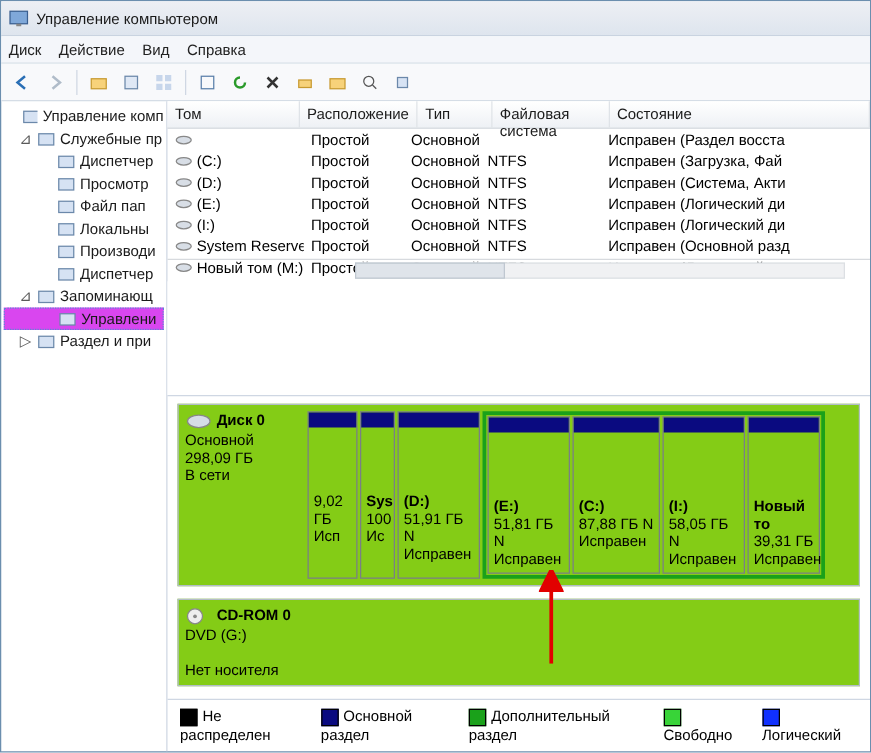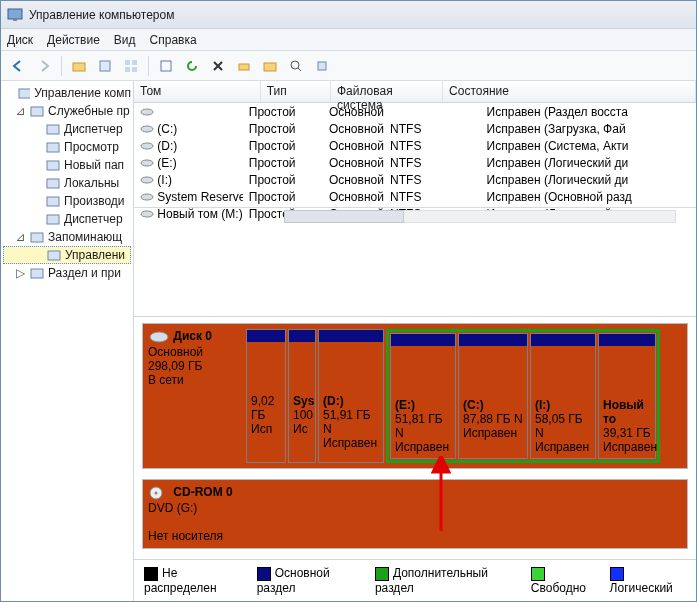--- a/index.html
+++ b/index.html
@@ -9,37 +9,37 @@
 .titlebar .ticon { width: 16px; height: 16px; margin-right: 6px; }
 .title { color: #1a1a1a; }
 .menubar { height: 22px; display: flex; align-items: center; padding: 0 6px; gap: 14px; background: #f4f6fa; border-bottom: 1px solid #d5dde6; }
 .menubar span { color: #222; cursor: default; }
 .toolbar { height: 30px; display: flex; align-items: center; gap: 4px; padding: 0 6px; border-bottom: 1px solid #d5dde6; background: #f8f9fb; }
 .tbtn { width: 22px; height: 22px; display: flex; align-items: center; justify-content: center; border: 1px solid transparent; border-radius: 2px; }
 .sep { width: 1px; height: 20px; background: #cfd7e3; margin: 0 2px; }
 .body { flex: 1; display: flex; min-height: 0; }
 .tree { width: 133px; border-right: 1px solid #cfd7e3; overflow: hidden; padding: 3px 2px; }
 .tnode { display: flex; align-items: center; gap: 4px; height: 18px; padding-left: 2px; white-space: nowrap; color: #1a1a1a; }
-.tnode.sel { background: #fef9c3; border: 1px dotted #5a8bd6; }
+.tnode.sel { background: #d946ef; border: 1px dotted #5a8bd6; }
 .tw { width: 11px; text-align: center; color: #5a5a5a; }
 .picon { width: 14px; height: 14px; }
 .indent1 { padding-left: 12px; }
 .indent2 { padding-left: 28px; }
 .right { flex: 1; display: flex; flex-direction: column; min-width: 0; }
 .grid-head { display: flex; background: linear-gradient(#fff,#eef1f5); border-bottom: 1px solid #d0d5dc; height: 22px; }
 .gh { border-right: 1px solid #dfe3e8; padding: 3px 6px; color: #1b1b1b; }
 .grid-body { height: 104px; }
 .gr { display: flex; height: 17px; align-items: center; }
 .gc { padding: 0 6px; white-space: nowrap; overflow: hidden; }
 .sbar { height: 18px; border-top: 1px solid #d7dade; display: flex; align-items: center; position: relative; }
 .sbar-track { position: absolute; left: 150px; right: 20px; top: 2px; bottom: 2px; background: #f0f1f3; border: 1px solid #dcdfe3; }
 .sbar-thumb { position: absolute; left: 150px; width: 120px; top: 2px; bottom: 2px; background: #dfe4ea; border: 1px solid #bfc7d0; }
 .spacer { flex: 1; background: #fff; }
 .diskmap { border-top: 1px solid #cfd7e3; padding: 6px 8px 0 8px; }
-.diskrow { display: flex; gap: 8px; border: 1px solid #b2bcc9; background: #c2410c; padding: 5px; margin-bottom: 10px; }
+.diskrow { display: flex; gap: 8px; border: 1px solid #b2bcc9; background: #84cc16; padding: 5px; margin-bottom: 10px; }
 .diskhdr { width: 90px; }
 .diskhdr .dn { font-weight: bold; }
 .parts { display: flex; flex: 1; gap: 2px; }
 .part { display: flex; flex-direction: column; border: 1px solid #7a7f86; gap: 48px; }
 .part .stripe { height: 12px; background: #0a0a80; }
 .part .pbox { padding: 4px; flex: 1; }
 .part .lbl { font-weight: bold; }
 .greenwrap { border: 3px solid #1aa11a; display: flex; gap: 2px; padding: 1px; }
 .legend { border-top: 1px solid #cfd7e3; display: flex; align-items: center; gap: 10px; padding: 6px 10px; font-size: 12px; }
 .swatch { width: 14px; height: 14px; border: 1px solid #000; display: inline-block; margin-right: 4px; vertical-align: middle; }
@@ -159,21 +159,21 @@
           <svg class="picon">
             <rect x="1" y="3" width="12" height="9" fill="#d6e2f3" stroke="#6b88aa"></rect>
           </svg>
           <span>Просмотр</span>
         </div>
         <div class="tnode indent2">
           <span class="tw"></span>
           <svg class="picon">
             <rect x="1" y="3" width="12" height="9" fill="#d6e2f3" stroke="#6b88aa"></rect>
           </svg>
-          <span>Новый пап</span>
+          <span>Файл пап</span>
         </div>
         <div class="tnode indent2">
           <span class="tw"></span>
           <svg class="picon">
             <rect x="1" y="3" width="12" height="9" fill="#d6e2f3" stroke="#6b88aa"></rect>
           </svg>
           <span>Локальны</span>
         </div>
         <div class="tnode indent2">
           <span class="tw"></span>
@@ -207,20 +207,21 @@
           <span class="tw">▷</span>
           <svg class="picon">
             <rect x="1" y="3" width="12" height="9" fill="#d6e2f3" stroke="#6b88aa"></rect>
           </svg>
           <span>Раздел и при</span>
         </div>
       </div>
     <div class="right">
       <div class="grid-head" id="ghead">
           <div class="gh" style="width: 130px;">Том</div>
+          <div class="gh" style="width: 95px;">Расположение</div>
           <div class="gh" style="width: 72px;">Тип</div>
           <div class="gh" style="width: 115px;">Файловая система</div>
           <div class="gh" style="width: 260px;">Состояние</div>
         </div>
       <div class="grid-body" id="gbody">
           <div class="gr">
             <div class="gc" style="width: 130px;"><svg width="14" height="10" style="vertical-align:middle">
                 <ellipse cx="7" cy="5" rx="6" ry="3" fill="#d8dee6" stroke="#888"></ellipse>
               </svg> </div>
             <div class="gc" style="width: 95px;">Простой</div>

